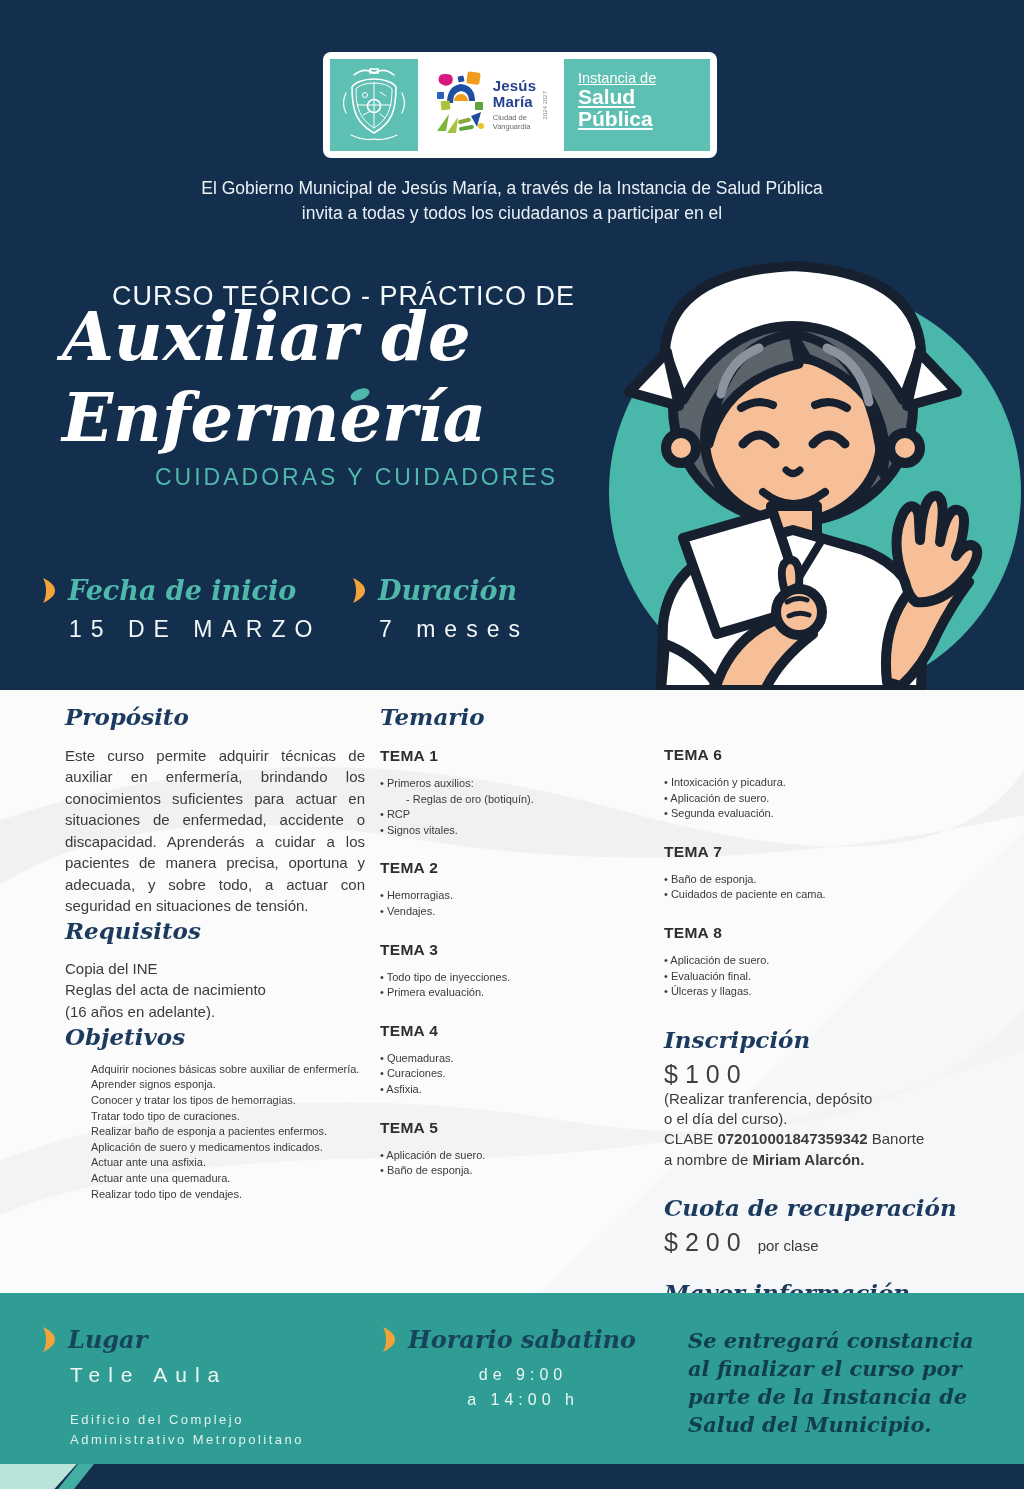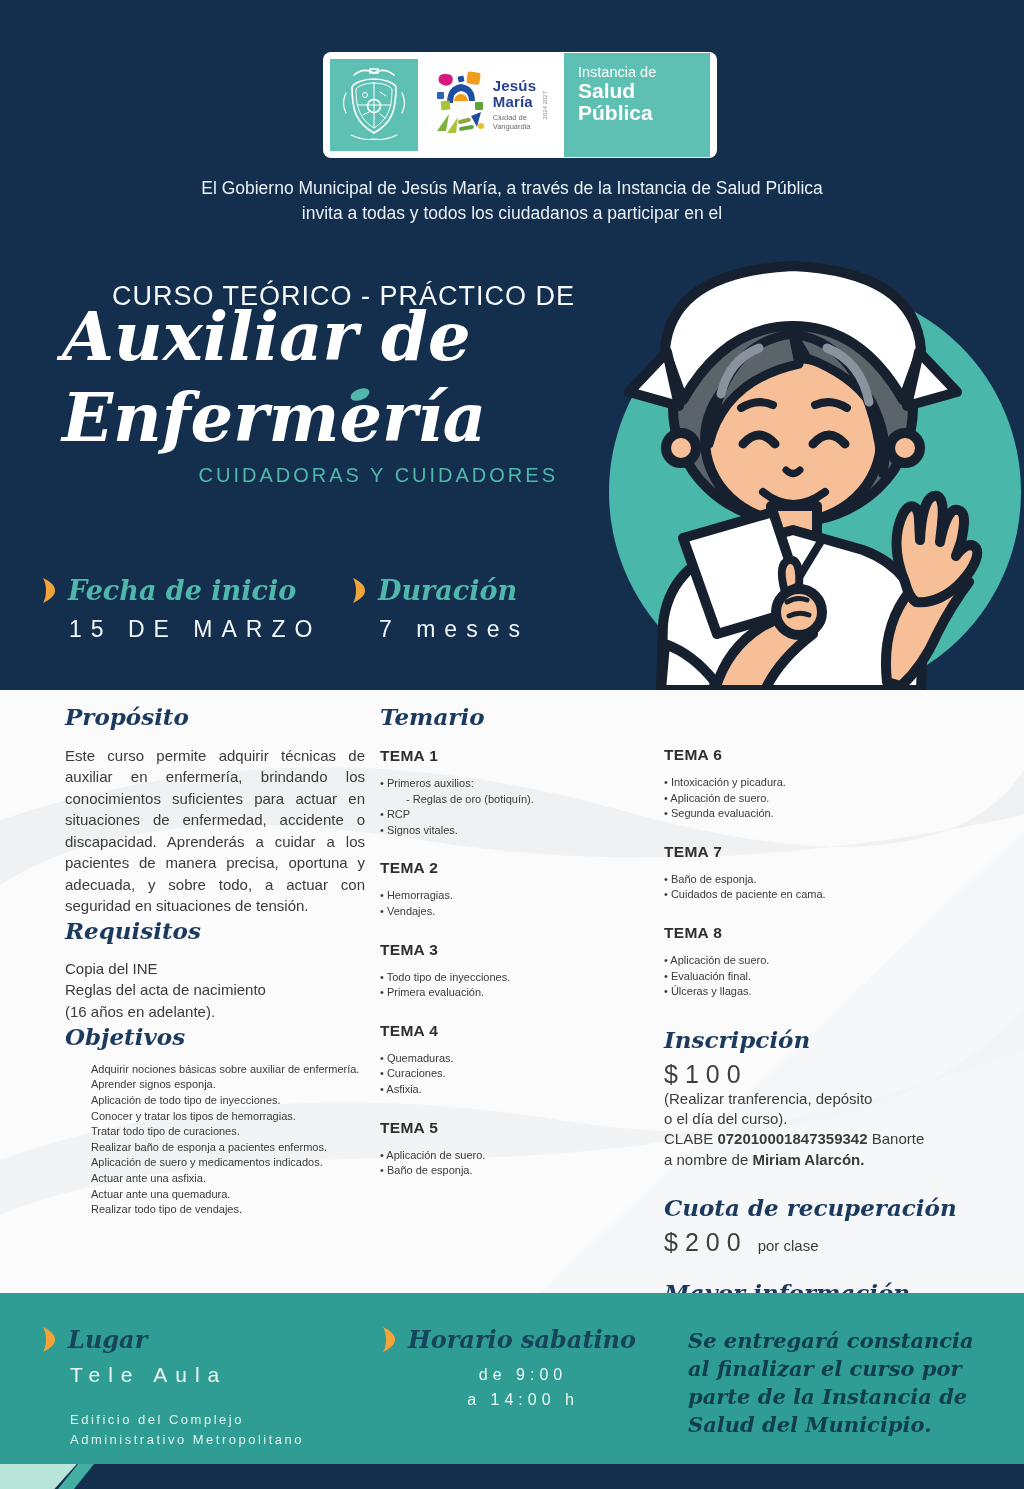--- a/index.html
+++ b/index.html
@@ -14,30 +14,30 @@
     position:absolute; left:323px; top:52px; width:394px; height:106px;
     background:#fff; border-radius:8px; display:flex; align-items:center;
     padding:7px; box-sizing:border-box; gap:3px;
   }
   .logo-cell-escudo { width:88px; height:92px; background:#5EC0B2; display:flex; align-items:center; justify-content:center; flex:none; }
   .logo-cell-jm { flex:1; height:92px; display:flex; align-items:center; justify-content:center; gap:5px; background:#fff; }
   .jm-text { text-align:left; line-height:1; }
   .jm-name { color:#27418F; font-weight:bold; font-size:15px; line-height:1.02; letter-spacing:.2px; }
   .jm-tag { color:#6a6a6a; font-size:7.5px; margin-top:4px; line-height:1.25; }
   .jm-years { font-size:6px; color:#8a8a8a; writing-mode:vertical-rl; transform:rotate(180deg); margin-left:1px; }
-  .logo-cell-isp { width:146px; height:104px; background:#5EC0B2; color:#fff; padding:11px 0 0 14px; box-sizing:border-box; flex:none; }
+  .logo-cell-isp { width:146px; height:92px; background:#5EC0B2; color:#fff; padding:11px 0 0 14px; box-sizing:border-box; flex:none;text-decoration:underline; }
   .isp-l1 { font-size:14.5px; }
   .isp-l2 { font-size:21px; font-weight:bold; line-height:1.06; }
   
   .intro { position:absolute; top:176px; left:0; width:1024px; text-align:center; color:#EAF0F5; font-size:17.5px; line-height:1.42; }
   
   .kicker { position:absolute; left:112px; top:281px; font-size:27px; letter-spacing:1px; color:#F4F8FA; }
   .big-title { position:absolute; left:62px; top:296px; font-family:"DejaVu Serif", serif; font-style:italic; font-weight:bold; font-size:67px; line-height:81px; color:#fff; white-space:nowrap; }
   .accent-dot { position:absolute; left:350px; top:389px; width:20px; height:11px; background:#4FB8AA; border-radius:55% 60% 55% 60%; transform:rotate(-24deg); }
-  .subtitle { position:absolute; left:62px; top:464px; width:496px; text-align:right; color:#4FB8AA; font-size:20px; letter-spacing:3px; }
+  .subtitle { position:absolute; left:62px; top:464px; width:496px; text-align:right; color:#4FB8AA; font-size:23px; letter-spacing:3px; }
   
   .info-item { position:absolute; }
   #fecha { left:42px; top:575px; }
   #duracion { left:352px; top:575px; }
   .info-head { display:flex; align-items:center; gap:12px; }
   .info-label { font-family:"DejaVu Serif", serif; font-style:italic; font-weight:bold; font-size:27px; color:#4FB8AA; }
   .info-value { margin:10px 0 0 27px; font-size:23px; letter-spacing:9px; color:#F2F6F8; }
   
   .nurse-wrap { position:absolute; left:565px; top:230px; width:459px; height:460px; }
   
@@ -244,21 +244,20 @@
 
       <div class="req-line sub">Copia del INE</div>
           <div class="req-line sub">Reglas del acta de nacimiento</div>
           <div class="req-line sub">(16 años en adelante).</div>
         </div>
       <h2 class="sec-h mt-obj">Objetivos</h2>
       <ul class="bullets justify">
 
       <li class="sub">Adquirir nociones básicas sobre auxiliar de enfermería.</li>
           <li class="sub">Aprender signos esponja.</li>
-          <li class="sub">Aplicación de todo tipo de inyecciones.</li>
           <li class="sub">Conocer y tratar los tipos de hemorragias.</li>
           <li class="sub">Tratar todo tipo de curaciones.</li>
           <li class="sub">Realizar baño de esponja a pacientes enfermos.</li>
           <li class="sub">Aplicación de suero y medicamentos indicados.</li>
           <li class="sub">Actuar ante una asfixia.</li>
           <li class="sub">Actuar ante una quemadura.</li>
           <li class="sub">Realizar todo tipo de vendajes.</li>
         </ul>
     </div>
 

